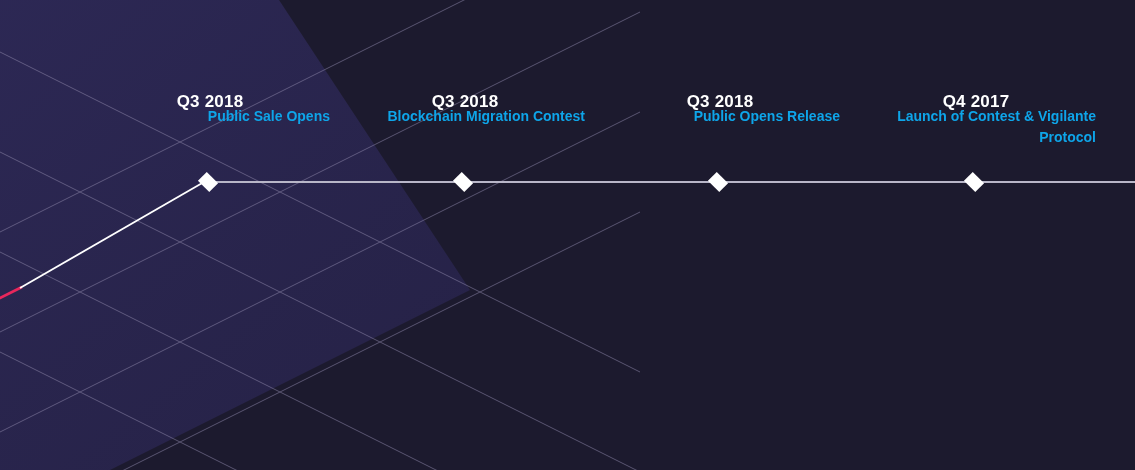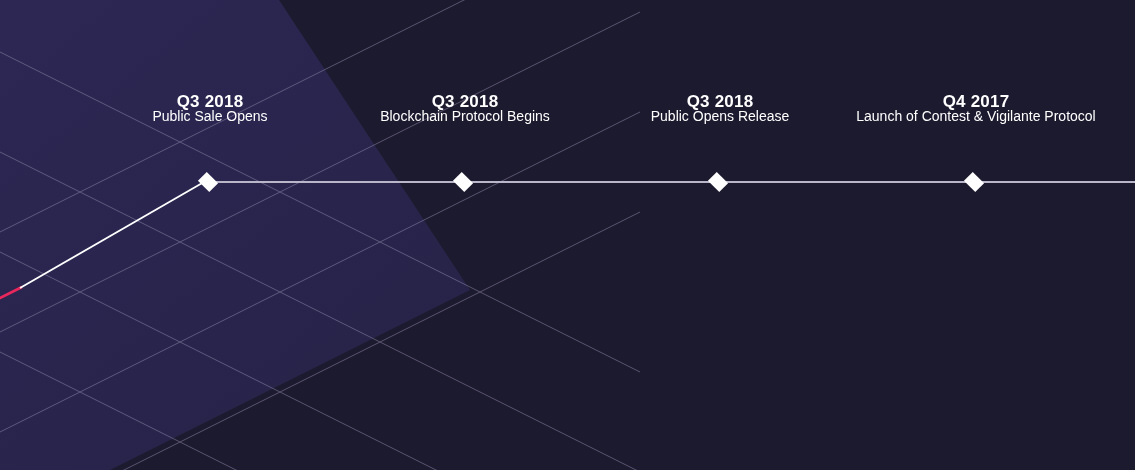--- a/index.html
+++ b/index.html
@@ -52,24 +52,24 @@
     font-weight: bold;
     color: #ffffff;
     letter-spacing: 0.2px;
     margin-top: 32px;
   }
   .milestone-title {
     position: absolute;
     top: 106px;
     left: 0;
     width: 240px;
-    text-align: center;
+    text-align: right;
     font-size: 14px;
-    font-weight: normal;
-    color: #ffffff;
+    font-weight: bold;
+    color: #0ea5e9;
     line-height: 21px;
   }
   .milestone-marker {
     position: absolute;
     top: 174px;
     left: 110px;
     width: 16px;
     height: 16px;
     background: #ffffff;
     transform: rotate(45deg) scaleY(0.78);
@@ -119,21 +119,21 @@
   <div id="timeline-axis"></div>
 
   <div class="milestone" style="left:90px;">
     <div class="milestone-quarter">Q3 2018</div>
     <div class="milestone-title">Public Sale Opens</div>
     <div class="milestone-marker"></div>
   </div>
 
   <div class="milestone" style="left:345px;">
     <div class="milestone-quarter">Q3 2018</div>
-    <div class="milestone-title">Blockchain Protocol Begins</div>
+    <div class="milestone-title">Blockchain Migration Contest</div>
     <div class="milestone-marker"></div>
   </div>
 
   <div class="milestone" style="left:600px;">
     <div class="milestone-quarter">Q3 2018</div>
     <div class="milestone-title">Public Opens Release</div>
     <div class="milestone-marker"></div>
   </div>
 
   <div class="milestone" style="left:856px;">

